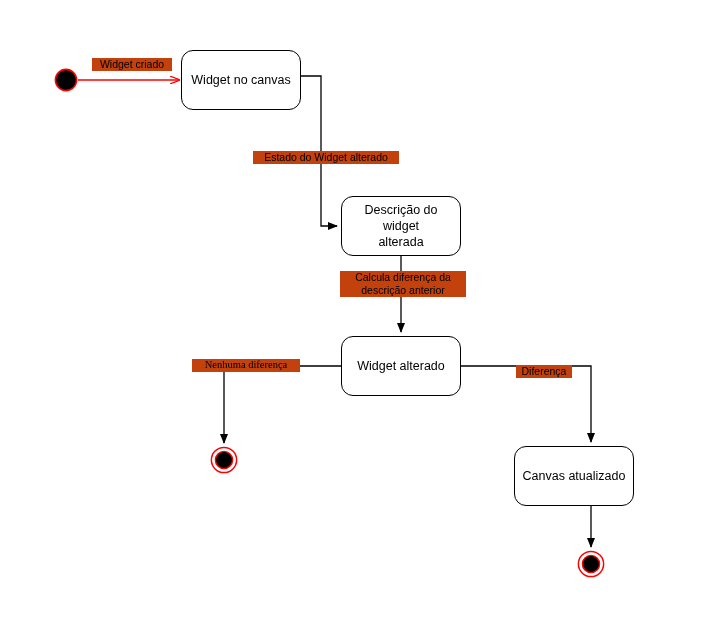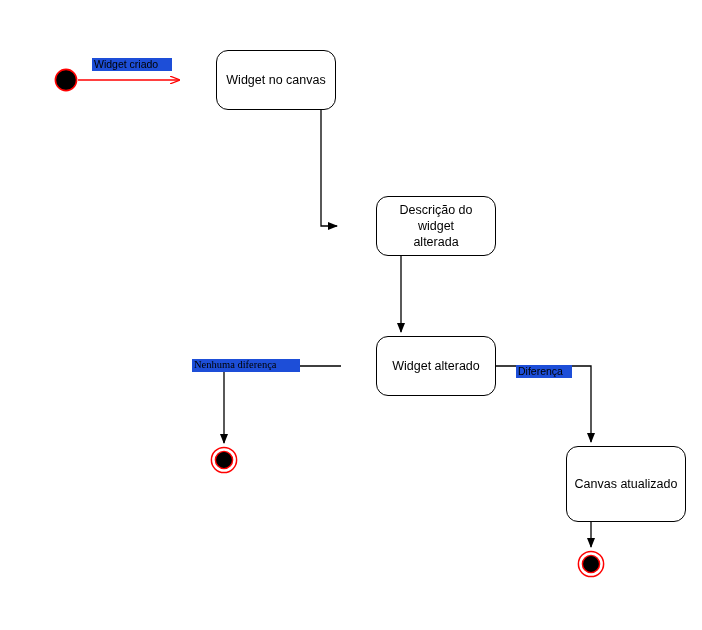--- a/index.html
+++ b/index.html
@@ -37,29 +37,29 @@
     background: #ffffff;
     display: flex;
     align-items: center;
     justify-content: center;
     text-align: center;
     font-size: 12.5px;
     color: #000000;
     line-height: 1.28;
     padding: 2px 6px;
     white-space: pre-line;
-    margin-left: 35px;
   }
   .edge-label {
     position: absolute;
     font-size: 10.5px;
     color: #000000;
+    text-align: center;
     line-height: 1.22;
     white-space: pre-line;
-    background: #1d4ed8;
+    background: #c2410c;
     padding: 0 2px;
   }
 </style>
 </head>
 <body>
 
 <div id="diagram-canvas">
 
   <svg id="diagram-svg" viewBox="0 0 702 630" xmlns="http://www.w3.org/2000/svg">
     <defs>
@@ -104,25 +104,28 @@
 
   <div class="state-box" style="left:341px; top:336px; width:120px; height:60px;">
     <span>Widget alterado</span>
   </div>
 
   <div class="state-box" style="left:341px; top:196px; width:120px; height:60px;">
     <span>Descrição do widget
 alterada</span>
   </div>
 
-  <div class="state-box" style="left:531px; top:446px; width:120px; height:76px;">
+  <div class="state-box" style="left:514px; top:446px; width:120px; height:60px;">
     <span>Canvas atualizado</span>
   </div>
 
   <div class="edge-label" style="left:92px; top:58px; width:76px;">Widget criado</div>
 
+  <div class="edge-label" style="left:253px; top:151px; width:142px;">Estado do Widget alterado</div>
 
+  <div class="edge-label" style="left:340px; top:271px; width:122px;">Calcula diferença da
+descrição anterior</div>
 
   <div class="edge-label" style="left:192px; top:359px; width:104px;font-family:Liberation Serif, serif;">Nenhuma diferença</div>
 
   <div class="edge-label" style="left:516px; top:359px; width:52px;margin-top:6px;">Diferença</div>
 
 </div>
 
 </body></html>

